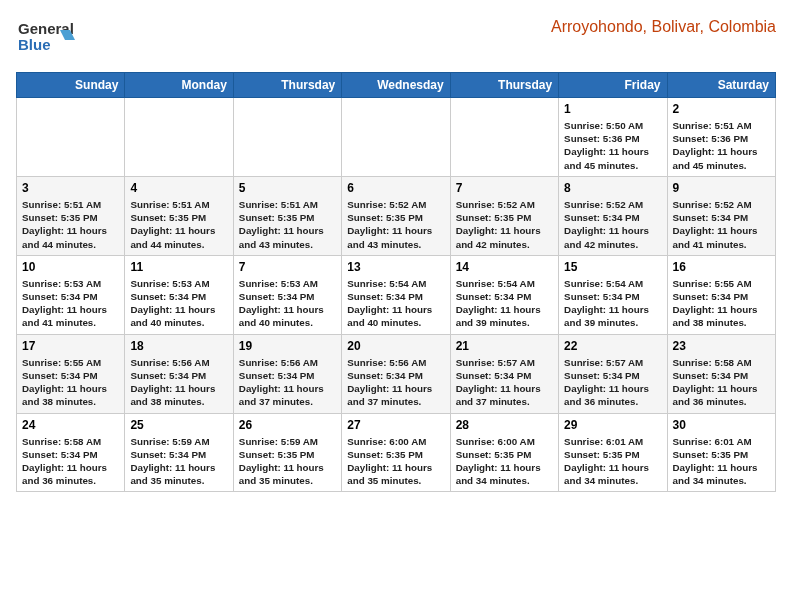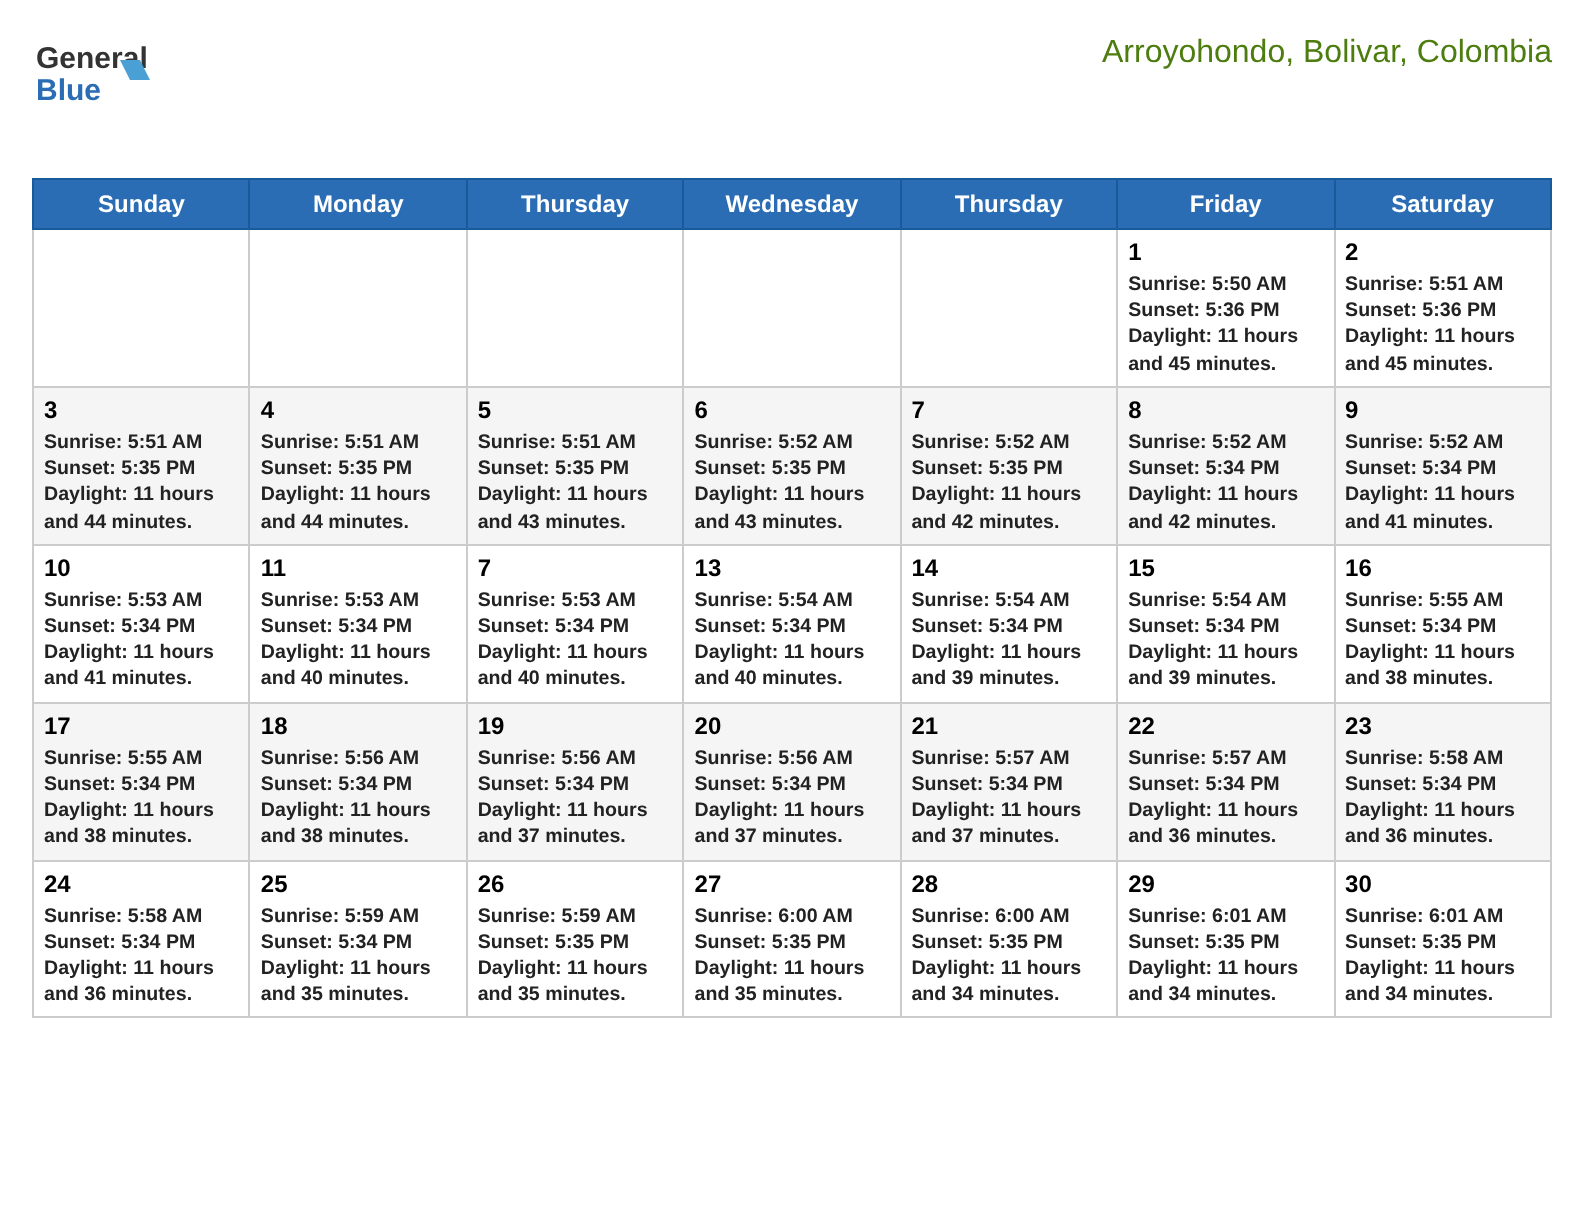--- a/index.html
+++ b/index.html
@@ -7,50 +7,50 @@
       font-family: Arial, sans-serif;
       background: #fff;
       width: 792px;
       min-height: 612px;
       padding: 16px;
     }
     .header {
       display: flex;
       align-items: flex-start;
       justify-content: space-between;
-      margin-bottom: 24px;
+      margin-bottom: 8px;
     }
     .logo {
       display: flex;
       align-items: center;
     }
     .title-block {
       text-align: right;
     }
     .month-title {
       font-size: 36px;
       font-weight: bold;
       color: #333;
       line-height: 1.1;
     }
     .location {
       font-size: 16px;
-      color: #4d7c0f;
+      color: #c2410c;
       margin-top: 2px;
     }
     .calendar {
       width: 100%;
       border-collapse: collapse;
       border: 1px solid #ccc;
       font-size: 10.5px;
     }
     .calendar th {
       background-color: #2a6db5;
       color: #fff;
-      text-align: center;
+      text-align: right;
       padding: 5px 6px;
       font-size: 12px;
       font-weight: bold;
       border: 1px solid #1a5a9a;
     }
     .calendar td {
       vertical-align: top;
       padding: 4px 5px;
       border: 1px solid #ccc;
       width: calc(100% / 7);

